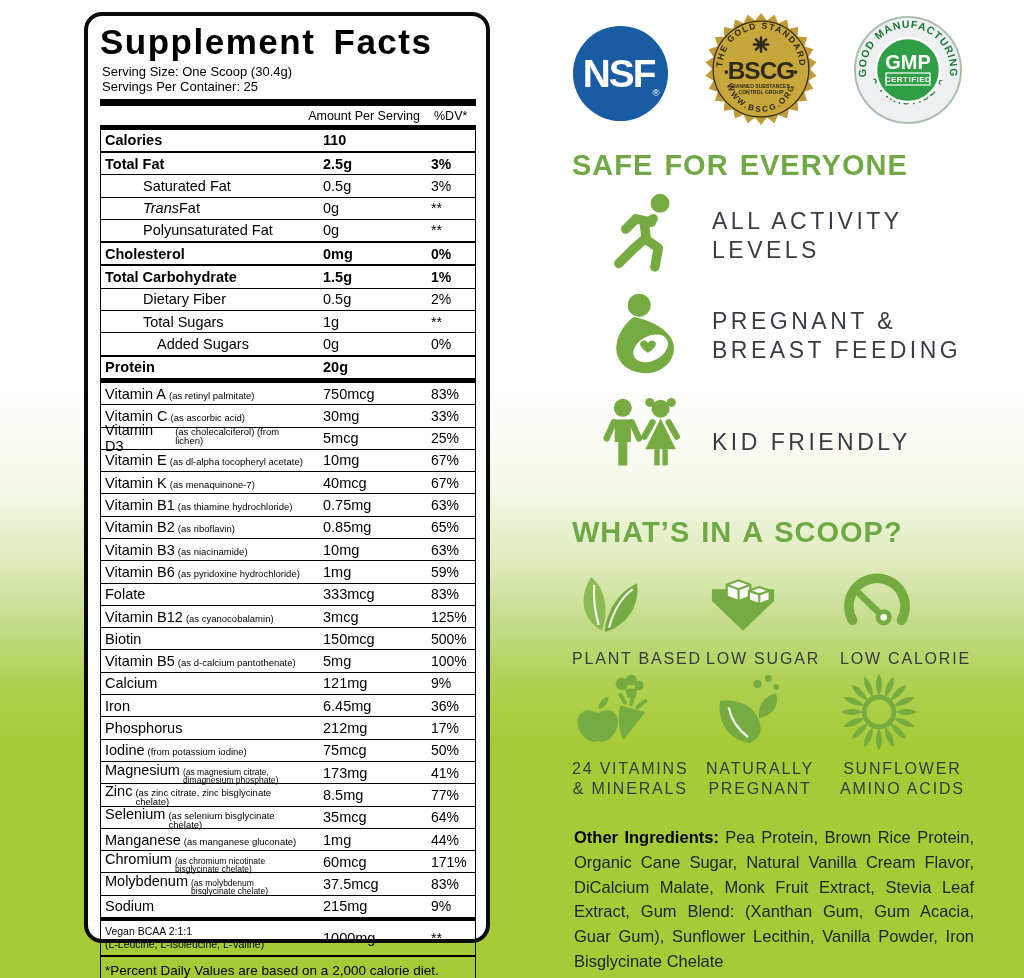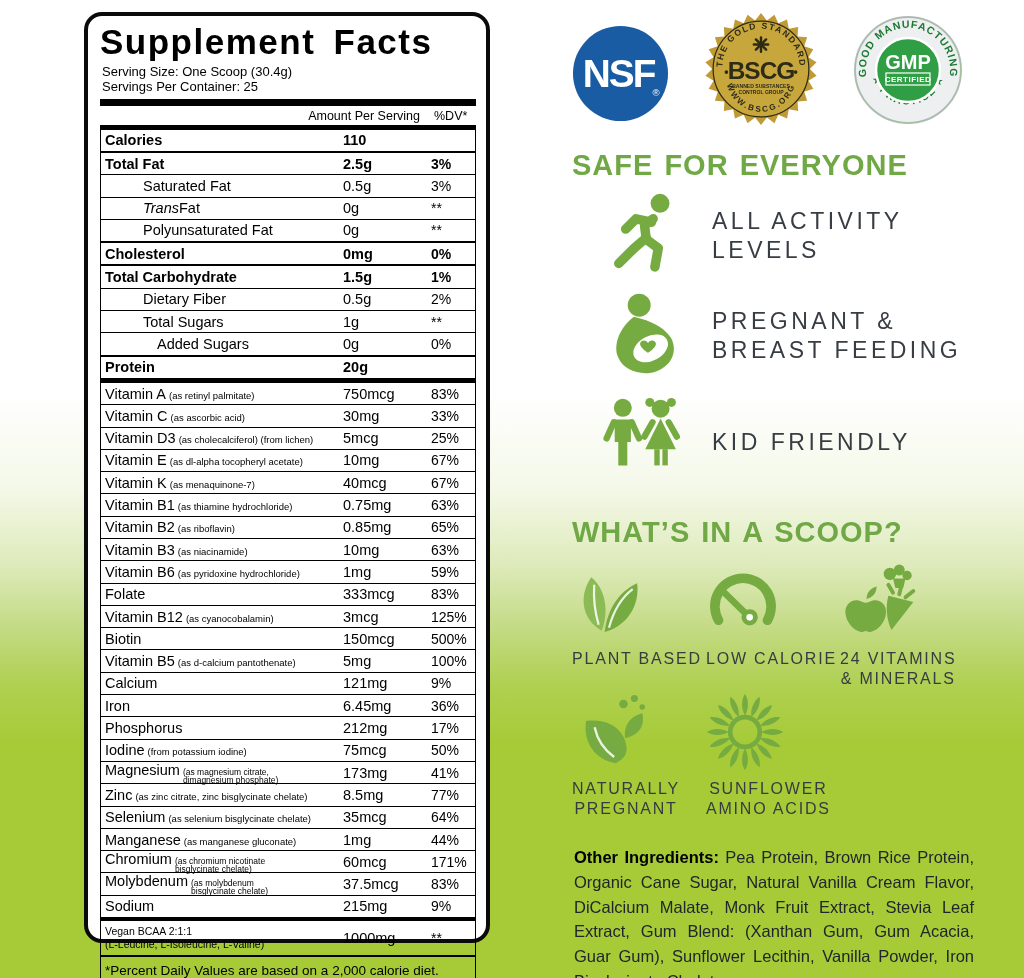--- a/index.html
+++ b/index.html
@@ -14,21 +14,21 @@
     padding:6px 10px 6px 12px;color:#000;}
   .facts h1{margin:0 0 2px 0;font-size:35px;font-weight:bold;letter-spacing:1.5px;
     word-spacing:7px;white-space:nowrap;}
   .serving{font-size:13px;line-height:1.18;margin-left:2px;}
   .bar8{height:7px;background:#000;margin:4px 0 2px 0;}
   .hdr{display:flex;align-items:center;font-size:12.5px;height:17px;}
   .hdr .h-amt{margin-left:auto;white-space:nowrap;}
   .hdr .h-dv{width:42px;flex:none;margin-left:14px;white-space:nowrap;}
   .tablebox{border:1.5px solid #000;border-top:5px solid #000;}
   .nf-row{display:flex;align-items:center;border-top:1.5px solid #000;height:21.3px;
-    font-size:14.5px;padding:0 2px 0 4px;}
+    font-size:14.5px;padding:0 2px 0 4px;gap:20px;}
   .nf-row.t0{border-top:none}
   .nf-row.t2{border-top:2.5px solid #000}
   .nf-row.t5{border-top:5px solid #000}
   .nf-row.t4{border-top:4px solid #000}
   .nf-row.bold{font-weight:bold}
   .c-name{flex:1 1 auto;display:flex;align-items:baseline;min-width:0;}
   .ind1 .c-name{padding-left:38px}
   .ind2 .c-name{padding-left:52px}
   .c-amt{width:88px;flex:none;}
   .c-dv{width:42px;flex:none;font-size:14px;}
@@ -482,20 +482,34 @@
           <svg width="74" height="74" viewBox="0 0 100 100">
             <path fill="#8cba55" d="M40 86 C14 72 8 40 26 14 C46 30 50 62 40 86 Z"></path>
             <path fill="none" stroke="rgba(255,255,255,.85)" stroke-width="3" d="M36 78 C30 58 29 40 30 24"></path>
             <path fill="#76ab41" d="M44 88 C48 58 62 34 88 22 C92 52 74 80 44 88 Z"></path>
             <path fill="none" stroke="rgba(255,255,255,.85)" stroke-width="3" d="M50 82 C56 60 66 42 82 30"></path>
           </svg>
         </span>
         <span class="clabel">PLANT BASED</span>
       </div>
 
+      <div class="cell">
+        <span class="ic">
+          <svg width="74" height="74" viewBox="0 0 100 100">
+            <path fill="#76ab41" d="M8 30 H92 V46 L50 86 L8 46 Z"></path>
+            <g fill="#fff" stroke="#76ab41" stroke-width="3" stroke-linejoin="round">
+              <path d="M28 24 L44 18 L60 24 L60 40 L44 46 L28 40 Z"></path>
+              <path fill="none" d="M28 24 L44 30 L60 24 M44 30 V46"></path>
+              <path d="M58 32 L72 27 L86 32 L86 45 L72 50 L58 45 Z"></path>
+              <path fill="none" d="M58 32 L72 37 L86 32 M72 37 V50"></path>
+            </g>
+          </svg>
+        </span>
+        <span class="clabel">LOW SUGAR</span>
+      </div>
 
       <div class="cell">
         <span class="ic">
           <svg width="74" height="74" viewBox="0 0 100 100">
             <path d="M17 72 A38 38 0 1 1 83 72" fill="none" stroke="#76ab41" stroke-width="13" stroke-linecap="round"></path>
             <line x1="59" y1="68" x2="24" y2="34" stroke="#76ab41" stroke-width="9" stroke-linecap="round"></line>
             <circle cx="59" cy="68" r="11" fill="#76ab41"></circle>
               <circle cx="59" cy="68" r="4.5" fill="#fff"></circle>
           </svg>
         </span>

